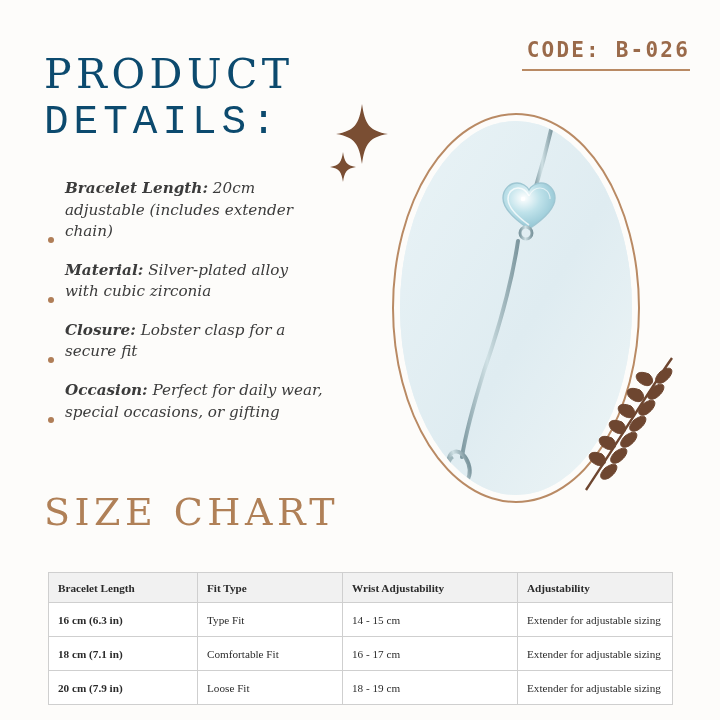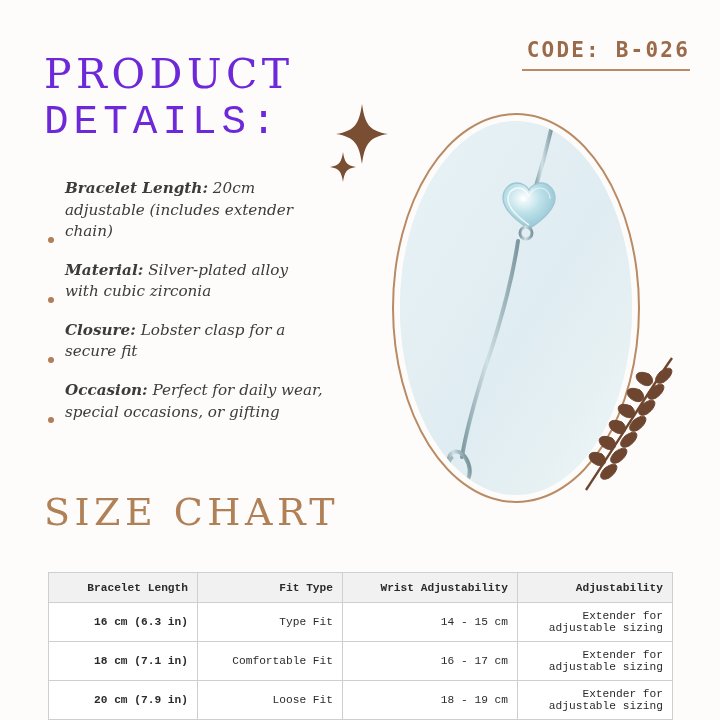--- a/index.html
+++ b/index.html
@@ -46,21 +46,21 @@
 
   
   .title-product {
     position: absolute;
     left: 44px;
     top: 50px;
     font-family: "DejaVu Serif", serif;
     font-size: 41px;
     letter-spacing: 4.5px;
     line-height: 1.18;
-    color: #6d28d9;
+    color: #0c4a6e;
     font-weight: 400;
   }
   .title-product .l2 { display: block; letter-spacing: 5px; font-family: Liberation Mono, monospace;}
 
   
   .details {
     position: absolute;
     left: 48px;
     top: 178px;
     width: 278px;
@@ -148,23 +148,23 @@
     top: 572px;
     width: 625px;
     border-collapse: collapse;
     background: #ffffff;
     font-size: 11.2px;
     color: #2b2b2b;
   }
   table.size-table th,
   table.size-table td {
     border: 1px solid #cfcfcf;
-    text-align: right;
+    text-align: left;
     padding: 7px 9px;
-    font-family: Liberation Mono, monospace;
+    font-family: Liberation Serif, serif;
   }
   table.size-table thead th {
     background: #f1f1f1;
     font-weight: 700;
     font-size: 11.2px;
     height: 15px;
   }
   table.size-table tbody td { height: 19px; }
   table.size-table tbody td.first { font-weight: 700; }
   .col1 { width: 130px; }

